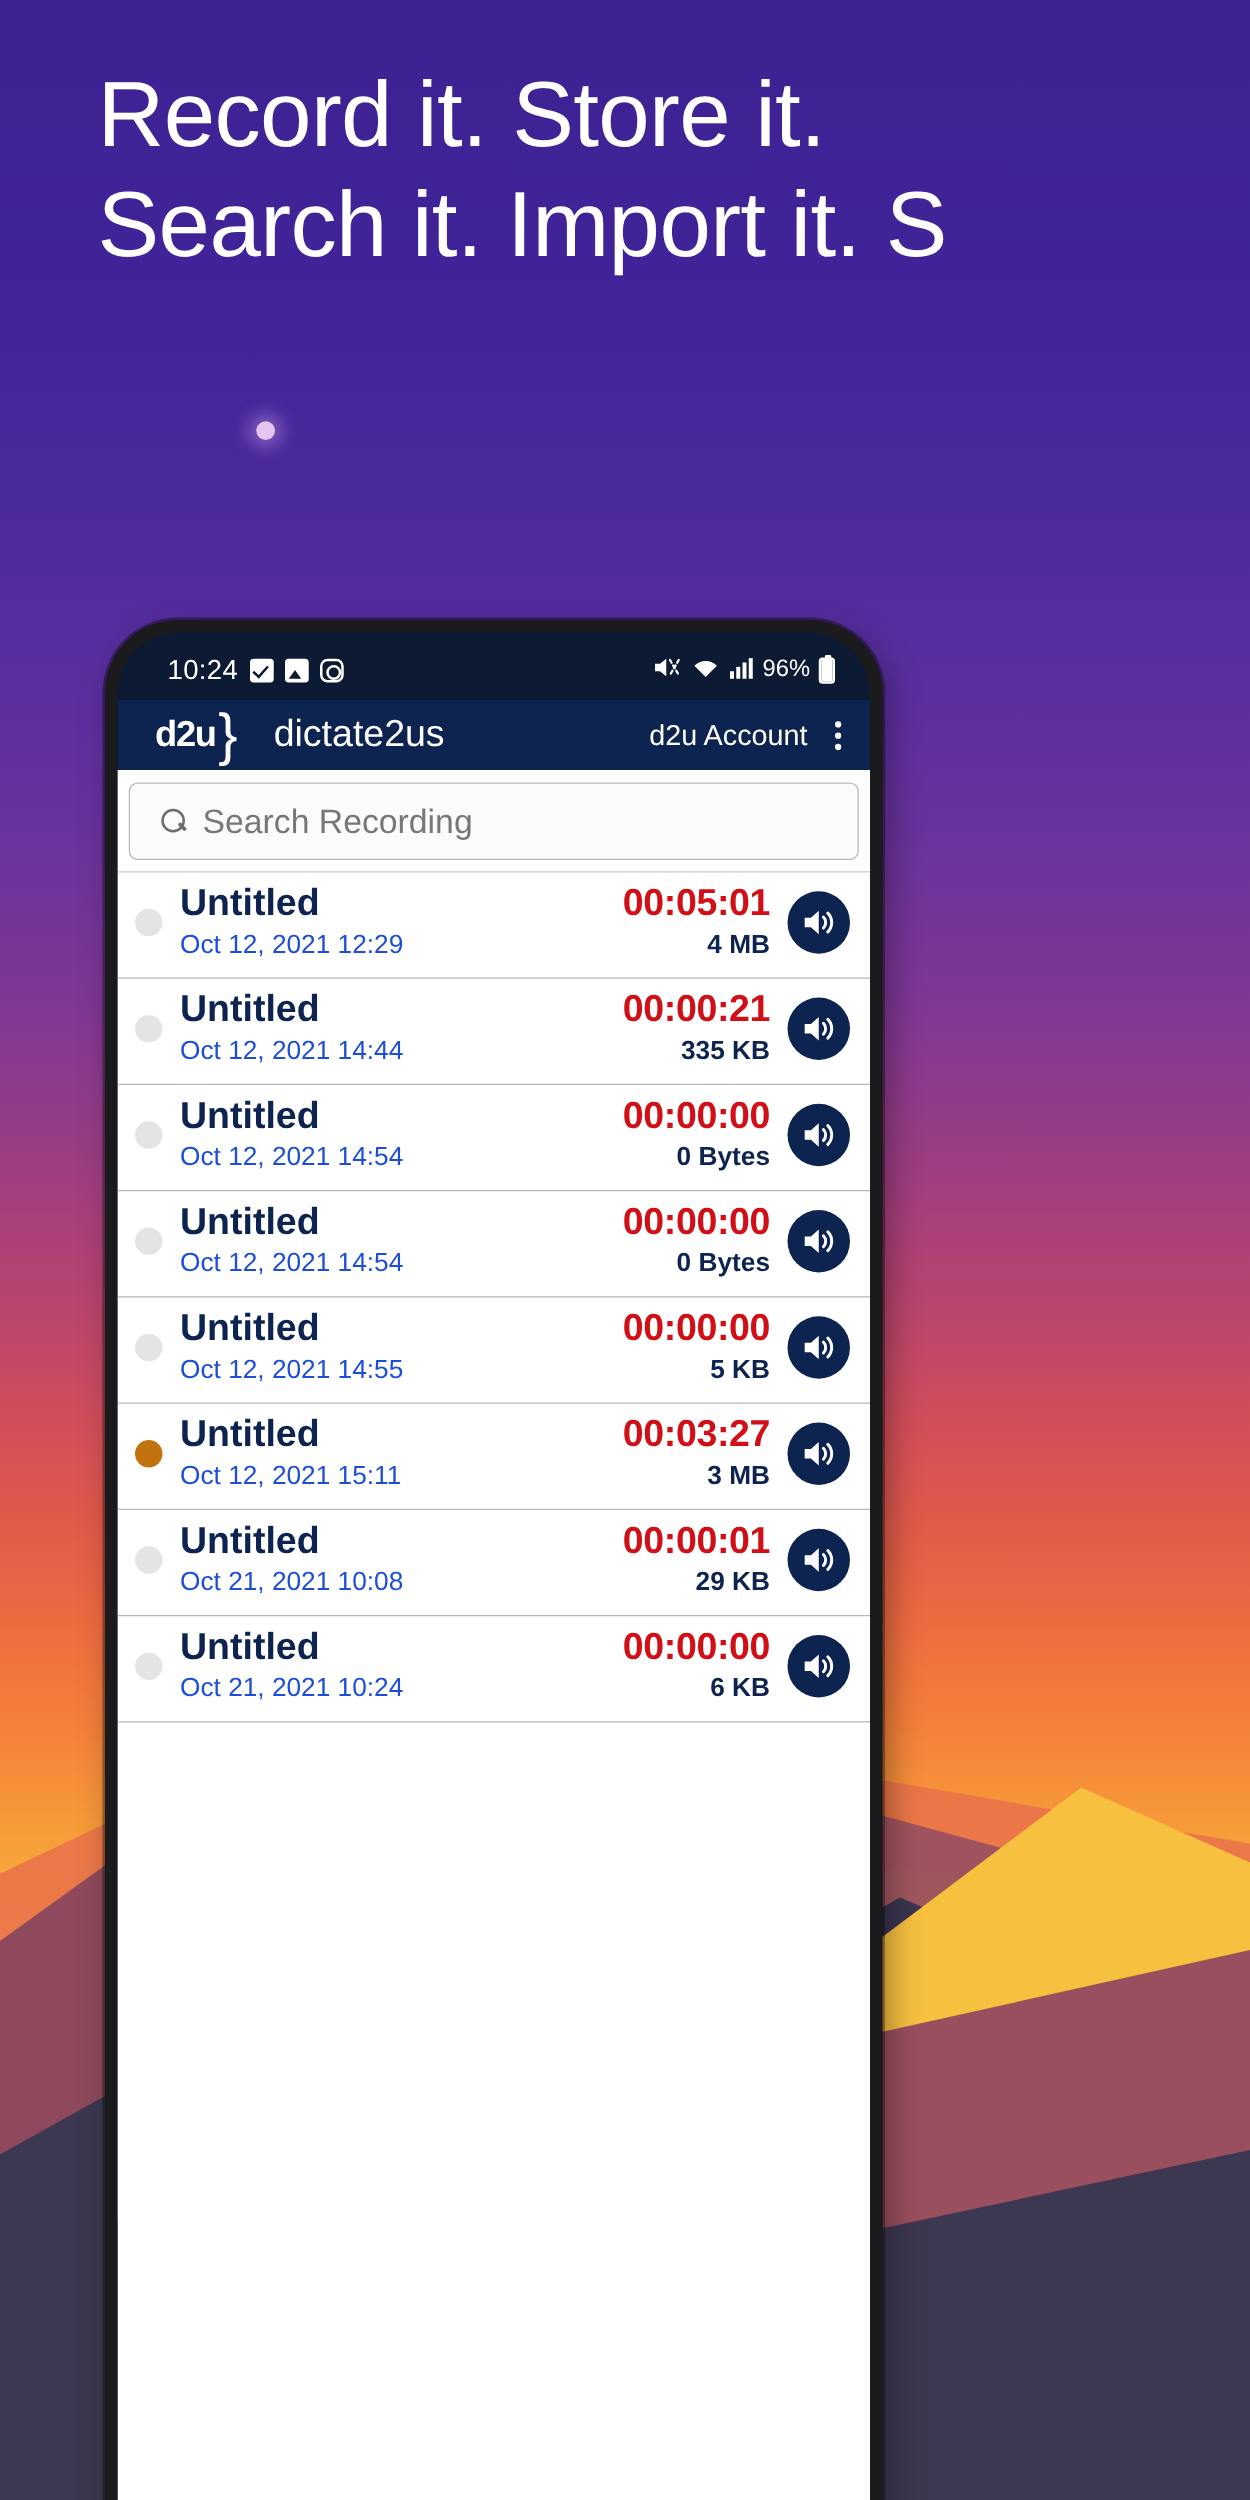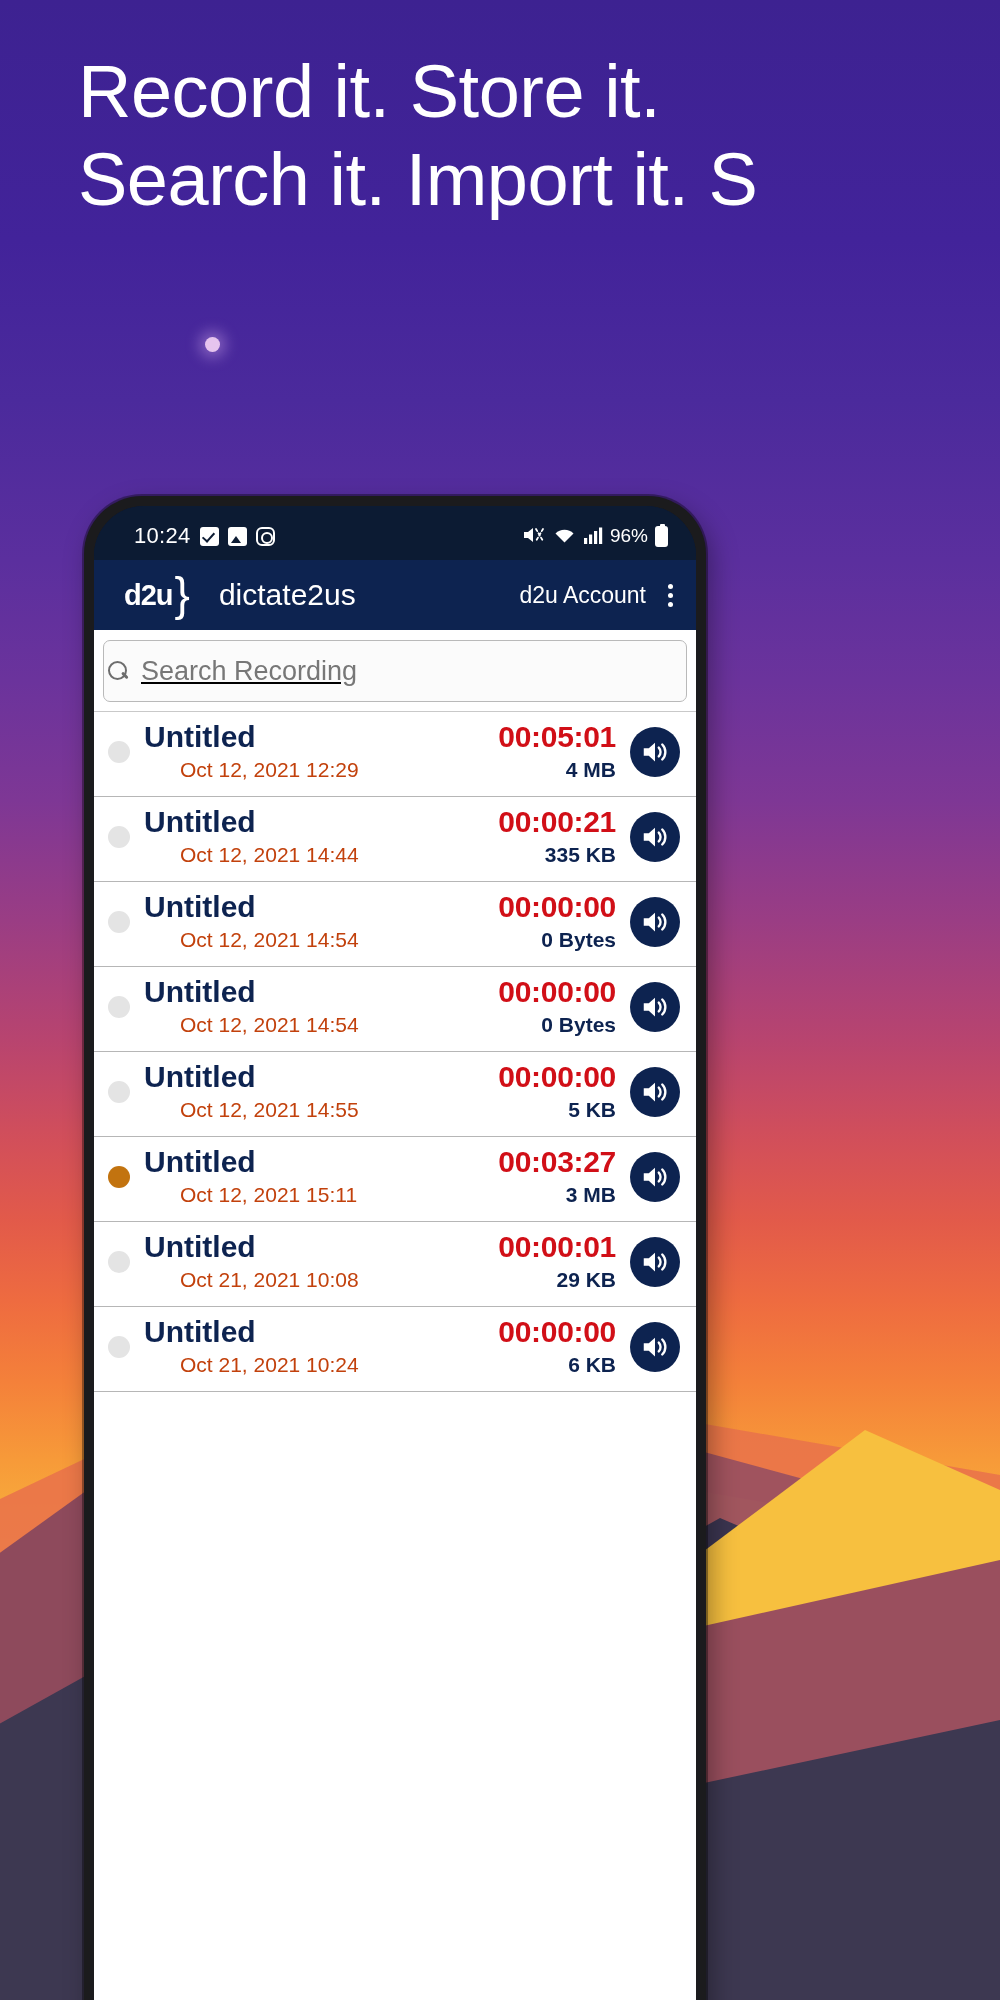--- a/index.html
+++ b/index.html
@@ -150,21 +150,21 @@
   .ic-batt {
     width:13px; height:21px; border:2px solid #fff; border-radius:3px;
     position:relative; background:linear-gradient(#fff,#fff) no-repeat;
   }
   .ic-batt::before{
     content:""; position:absolute; left:3px; top:-4px; width:5px; height:3px; background:#fff; border-radius:1px;
   }
 
   
   #appbar {
-    height:70px; background:#0d2350;
+    height:56px; background:#0d2350;
     display:flex; align-items:center;
     padding:0 22px 0 30px;
     color:#fff;
   }
   #logo {
     font-size:29px; font-weight:700; letter-spacing:-1px;
     display:flex; align-items:center;
   }
   #logo .brace { font-size:46px; font-weight:300; margin-left:2px; line-height:.6; }
   #apptitle { font-size:30px; font-weight:400; margin-left:30px; }
@@ -172,23 +172,22 @@
   #kebab {
     margin-left:20px; width:8px; display:flex; flex-direction:column; gap:4px; align-items:center;
   }
   #kebab i { width:5px; height:5px; background:#fff; border-radius:50%; display:block; }
 
   
   #content { background:#ffffff; height:calc(100% - 124px); overflow:hidden; }
   #searchwrap { padding:10px 9px 9px 9px; background:#ffffff; }
   #searchbox {
     height:62px; border:1.5px solid #b9b9b9; border-radius:7px;
-    background:#fbfbfb; display:flex; align-items:center; padding:0 4px;
+    background:#fbfbfb; display:flex; align-items:center; padding:0 25px;
     gap:12px;
-    text-decoration:underline;
   }
   .mag { width:21px; height:21px; position:relative; flex:0 0 auto; }
   .mag::before{
     content:""; position:absolute; left:0; top:0; width:15px; height:15px;
     border:2.6px solid #6d6d6d; border-radius:50%;
   }
   .mag::after{
     content:""; position:absolute; left:13px; top:13px; width:8px; height:2.6px;
     background:#6d6d6d; transform:rotate(45deg); border-radius:2px;
   }
@@ -199,21 +198,21 @@
     display:flex; align-items:center;
     border-top:1.5px solid #b6b6b6;
     padding:5px 16px 9px 14px;
     height:85px; background:#fff;
   }
   .row:first-child { border-top:1.5px solid #c9c9c9; }
   .dot { width:22px; height:22px; border-radius:50%; background:#e4e4e4; flex:0 0 auto; }
   .dot.active { background:#c2730f; }
   .rowmain { flex:1 1 auto; margin-left:14px; min-width:0; }
   .rtitle { color:#0d2350; font-size:30px; font-weight:700; line-height:34px; }
-  .rdate { color:#c2410c; font-size:21px; line-height:28px; margin-top:2px;margin-left:36px; }
+  .rdate { color:#1d4ed8; font-size:21px; line-height:28px; margin-top:2px; }
   .rowright { text-align:right; margin-right:14px; }
   .rdur { color:#d10f17; font-size:30px; font-weight:700; line-height:34px; letter-spacing:-.3px; }
   .rsize { color:#0d2350; font-size:21px; font-weight:700; line-height:28px; margin-top:2px; }
   .spk {
     width:50px; height:50px; border-radius:50%; background:#0d2350;
     flex:0 0 auto; display:flex; align-items:center; justify-content:center;
   }
   .spk svg { width:30px; height:30px; display:block; }
   #listtail { border-top:1.5px solid #b6b6b6; background:#fff; height:400px; }
 </style>

